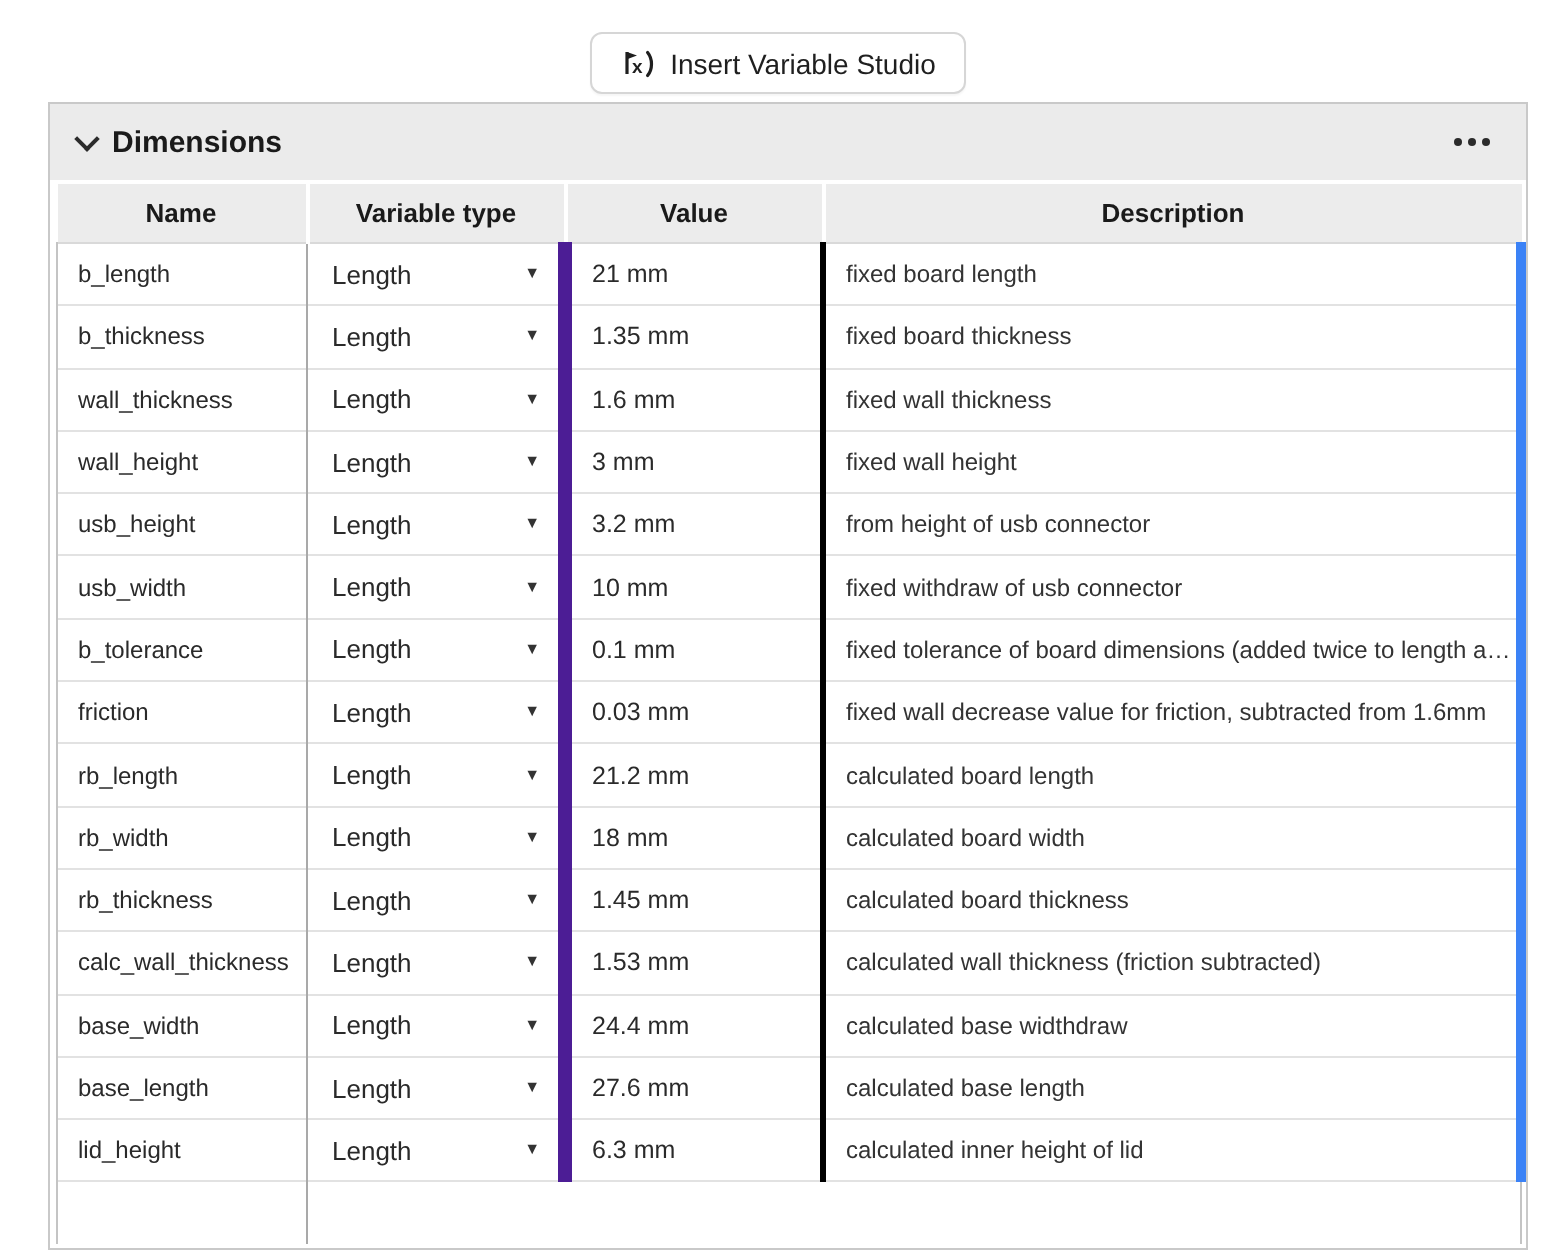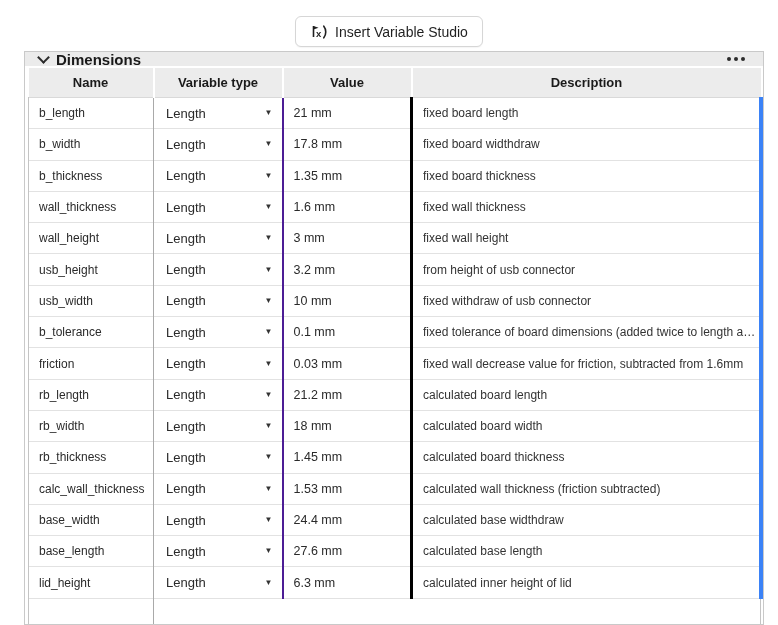--- a/index.html
+++ b/index.html
@@ -17,21 +17,21 @@
     box-shadow:0 1px 1px rgba(0,0,0,0.04);
   }
   .insert-btn svg{display:block;}
   
   .panel{
     position:absolute;left:24px;top:51px;width:740px;height:574px;
     border:1px solid #c9c9c9;box-sizing:border-box;background:#ffffff;
     overflow:hidden;
   }
   .panel-header{
-    height:14px;background:#ebebeb;display:flex;align-items:center;
+    height:38px;background:#ebebeb;display:flex;align-items:center;
     padding:0 12px;box-sizing:border-box;
   }
   .chevron{
     width:7px;height:7px;border-left:2px solid #2b2b2b;border-bottom:2px solid #2b2b2b;
     transform:rotate(-45deg);margin:-3px 8px 0 2px;display:inline-block;
   }
   .panel-title{font-size:15px;font-weight:700;color:#1a1a1a;}
   .panel-menu{
     margin-left:auto;display:flex;gap:3px;align-items:center;cursor:pointer;padding:4px 6px;
   }
@@ -47,23 +47,23 @@
   }
   thead th:first-child{border-left:none;}
   tbody td{
     height:31.3px;box-sizing:border-box;font-size:12.5px;color:#2a2a2a;
     border-top:1px solid #e2e2e2;vertical-align:middle;
     white-space:nowrap;overflow:hidden;text-overflow:ellipsis;
     background:#ffffff;
   }
   tbody tr:first-child td{border-top:1px solid #d9d9d9;}
   td.c-name{padding-left:10px;font-size:12px;border-left:1px solid #c4c4c4;border-right:1px solid #a9a9a9;border-radius:13px;}
-  td.c-type{padding-left:12px;font-size:13px;border-right:2px solid #4c1d95;position:relative;cursor:pointer;}
+  td.c-type{padding-left:12px;font-size:13px;border-right:7px solid #4c1d95;position:relative;cursor:pointer;}
   td.c-value{padding-left:10px;border-right:3px solid #000000;}
-  td.c-desc{padding-left:10px;font-size:12px;color:#333333;border-right:4px solid #3b82f6;}
+  td.c-desc{padding-left:10px;font-size:12px;color:#333333;border-right:6px solid #3b82f6;}
   .caret{
     position:absolute;right:9px;top:50%;transform:translateY(-50%);
     font-size:8px;color:#333333;line-height:1;
   }
   tr.empty-row td{border-top:1px solid #e2e2e2;}
   tr.empty-row td.c-type,tr.empty-row td.c-value{border-right:none;}
   tr.empty-row td.c-desc{border-right:1px solid #c4c4c4;}
 </style>
 </head>
 <body>
@@ -109,26 +109,20 @@
       </tr>
     </thead>
     <tbody id="rows-body">
         <tr>
           <td class="c-name">b_length</td>
           <td class="c-type"><span class="dd-label">Length</span><span class="caret">▼</span></td>
           <td class="c-value">21 mm</td>
           <td class="c-desc">fixed board length</td>
         </tr>
         <tr>
-          <td class="c-name">b_width</td>
-          <td class="c-type"><span class="dd-label">Length</span><span class="caret">▼</span></td>
-          <td class="c-value">17.8 mm</td>
-          <td class="c-desc">fixed board widthdraw</td>
-        </tr>
-        <tr>
           <td class="c-name">b_thickness</td>
           <td class="c-type"><span class="dd-label">Length</span><span class="caret">▼</span></td>
           <td class="c-value">1.35 mm</td>
           <td class="c-desc">fixed board thickness</td>
         </tr>
         <tr>
           <td class="c-name">wall_thickness</td>
           <td class="c-type"><span class="dd-label">Length</span><span class="caret">▼</span></td>
           <td class="c-value">1.6 mm</td>
           <td class="c-desc">fixed wall thickness</td>

